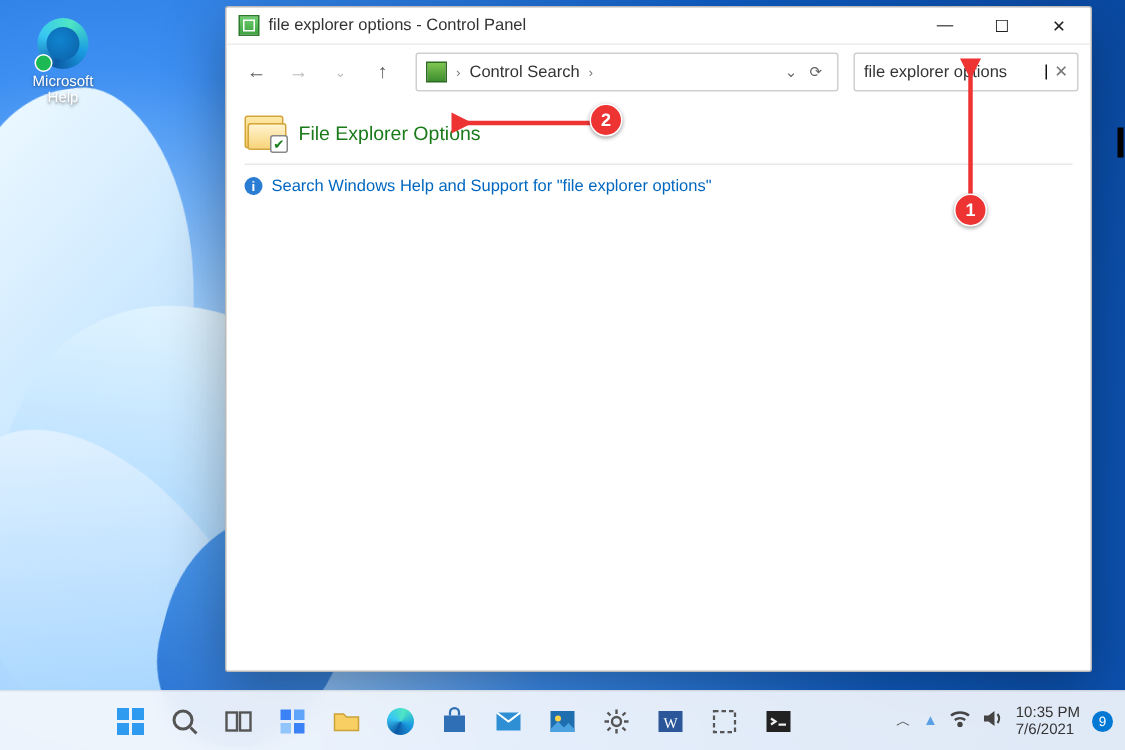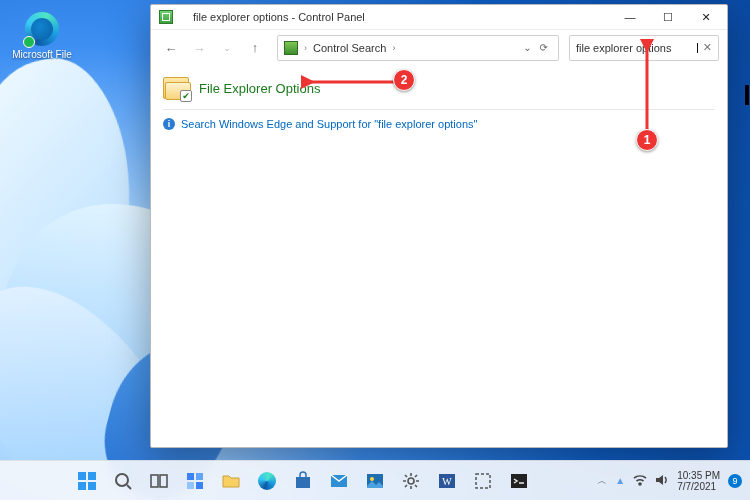--- a/index.html
+++ b/index.html
@@ -18,21 +18,21 @@
   .desktop-icon { position:absolute; top:12px; left:12px; width:60px; text-align:center; color:#fff; font-size:10px; text-shadow:0 1px 2px rgba(0,0,0,.5); cursor:pointer; }
   .desktop-icon .edge { width:34px; height:34px; margin:0 auto 3px; border-radius:50%; background: conic-gradient(from 200deg,#0c59a4,#37c6f4,#4ee6c3,#1b9de2,#0c59a4); position:relative; }
   .desktop-icon .edge::after { content:""; position:absolute; left:6px; top:6px; width:22px; height:22px; border-radius:50%; background: radial-gradient(circle at 40% 40%, #1084d0, #0b5fa5); }
   .desktop-icon .badge { position:absolute; bottom:-2px; left:-2px; width:12px; height:12px; border-radius:50%; background:#1db954; border:1.5px solid #fff; }
 
   
   .window { position:absolute; left:150px; top:4px; width:578px; height:444px; background:#fff; border:1px solid #b9b9b9; box-shadow:0 12px 40px rgba(0,0,0,.35); border-radius:2px; display:flex; flex-direction:column; }
   .titlebar { height:24px; display:flex; align-items:center; padding:0 2px 0 8px; font-size:11px; color:#333; }
   .title-icon { width:14px; height:14px; margin-right:6px; display:inline-block; background:linear-gradient(#6fd06f,#3ea13e); border:1px solid #2d7a2d; position:relative; }
   .title-icon::after{content:"";position:absolute;inset:2px;border:1px solid #fff;}
-  .title-text { flex:1;margin-left:14px; }
+  .title-text { flex:1; }
   .win-controls { display:flex; }
   .win-controls div { width:38px; height:24px; display:flex; align-items:center; justify-content:center; color:#222; font-size:11px; }
 
   .navbar { height:36px; display:flex; align-items:center; padding:0 8px; gap:4px; border-top:1px solid #ececec; }
   .nav-btn { width:24px; height:24px; display:flex; align-items:center; justify-content:center; color:#606060; font-size:13px; border-radius:3px; }
   .nav-btn.disabled { color:#bcbcbc; }
   .addr { flex:1; height:26px; border:1px solid #cfcfcf; border-radius:2px; display:flex; align-items:center; padding:0 6px; font-size:11px; color:#333; gap:6px; margin:0 6px; }
   .addr .cp-icon { width:14px; height:14px; background:linear-gradient(#7fc652,#3e8e2f); border:1px solid #2d6b23; }
   .addr-sep { color:#777; font-size:9px; }
   .addr-spacer { flex:1; }
@@ -79,21 +79,21 @@
   <div class="petal p1"></div>
     <div class="petal p2"></div>
     <div class="petal p3"></div>
     <div class="petal p4"></div>
 </div>
 
 <div class="desktop-icon">
   <div class="edge">
       <span class="badge"></span>
     </div>
-  <div>Microsoft File</div>
+  <div>Microsoft Help</div>
 </div>
 
 <div class="edge-hint"></div>
 
 <div class="window">
   <div class="titlebar">
     <span class="title-icon"></span>
     <span class="title-text">file explorer options - Control Panel</span>
     <div class="win-controls">
       <div>―</div>
@@ -129,21 +129,21 @@
       <div class="folder-icon">
         <div class="back"></div>
           <div class="front"></div>
           <div class="check">✔</div>
       </div>
       <span class="result-link">File Explorer Options</span>
     </div>
     <div class="divider"></div>
     <div class="help-row">
       <span class="info-icon">i</span>
-      <span class="help-link">Search Windows Edge and Support for "file explorer options"</span>
+      <span class="help-link">Search Windows Help and Support for "file explorer options"</span>
     </div>
 
     <svg class="anno-arrow" style="left:150px; top:5px;" width="110" height="24">
       <defs>
           <marker id="ah2" markerWidth="8" markerHeight="8" refX="2" refY="3" orient="auto">
             <path d="M6,0 L0,3 L6,6 Z" fill="#e33"></path>
           </marker>
         </defs>
       <line x1="100" y1="12" x2="8" y2="12" stroke="#e33" stroke-width="3" marker-end="url(#ah2)"></line>
     </svg>
@@ -253,17 +253,17 @@
         </svg>
     </span>
     <span>
       <svg width="14" height="12" viewBox="0 0 14 12" fill="#444">
           <path d="M1 4h3l4-3v10l-4-3H1z"></path>
           <path d="M10 3a5 5 0 010 6" fill="none" stroke="#444" stroke-width="1.4"></path>
         </svg>
     </span>
     <div class="clock">
       <div>10:35 PM</div>
-      <div>7/7/2021</div>
+      <div>7/6/2021</div>
     </div>
     <div class="notif">9</div>
   </div>
 </div>
 
 </body></html>

